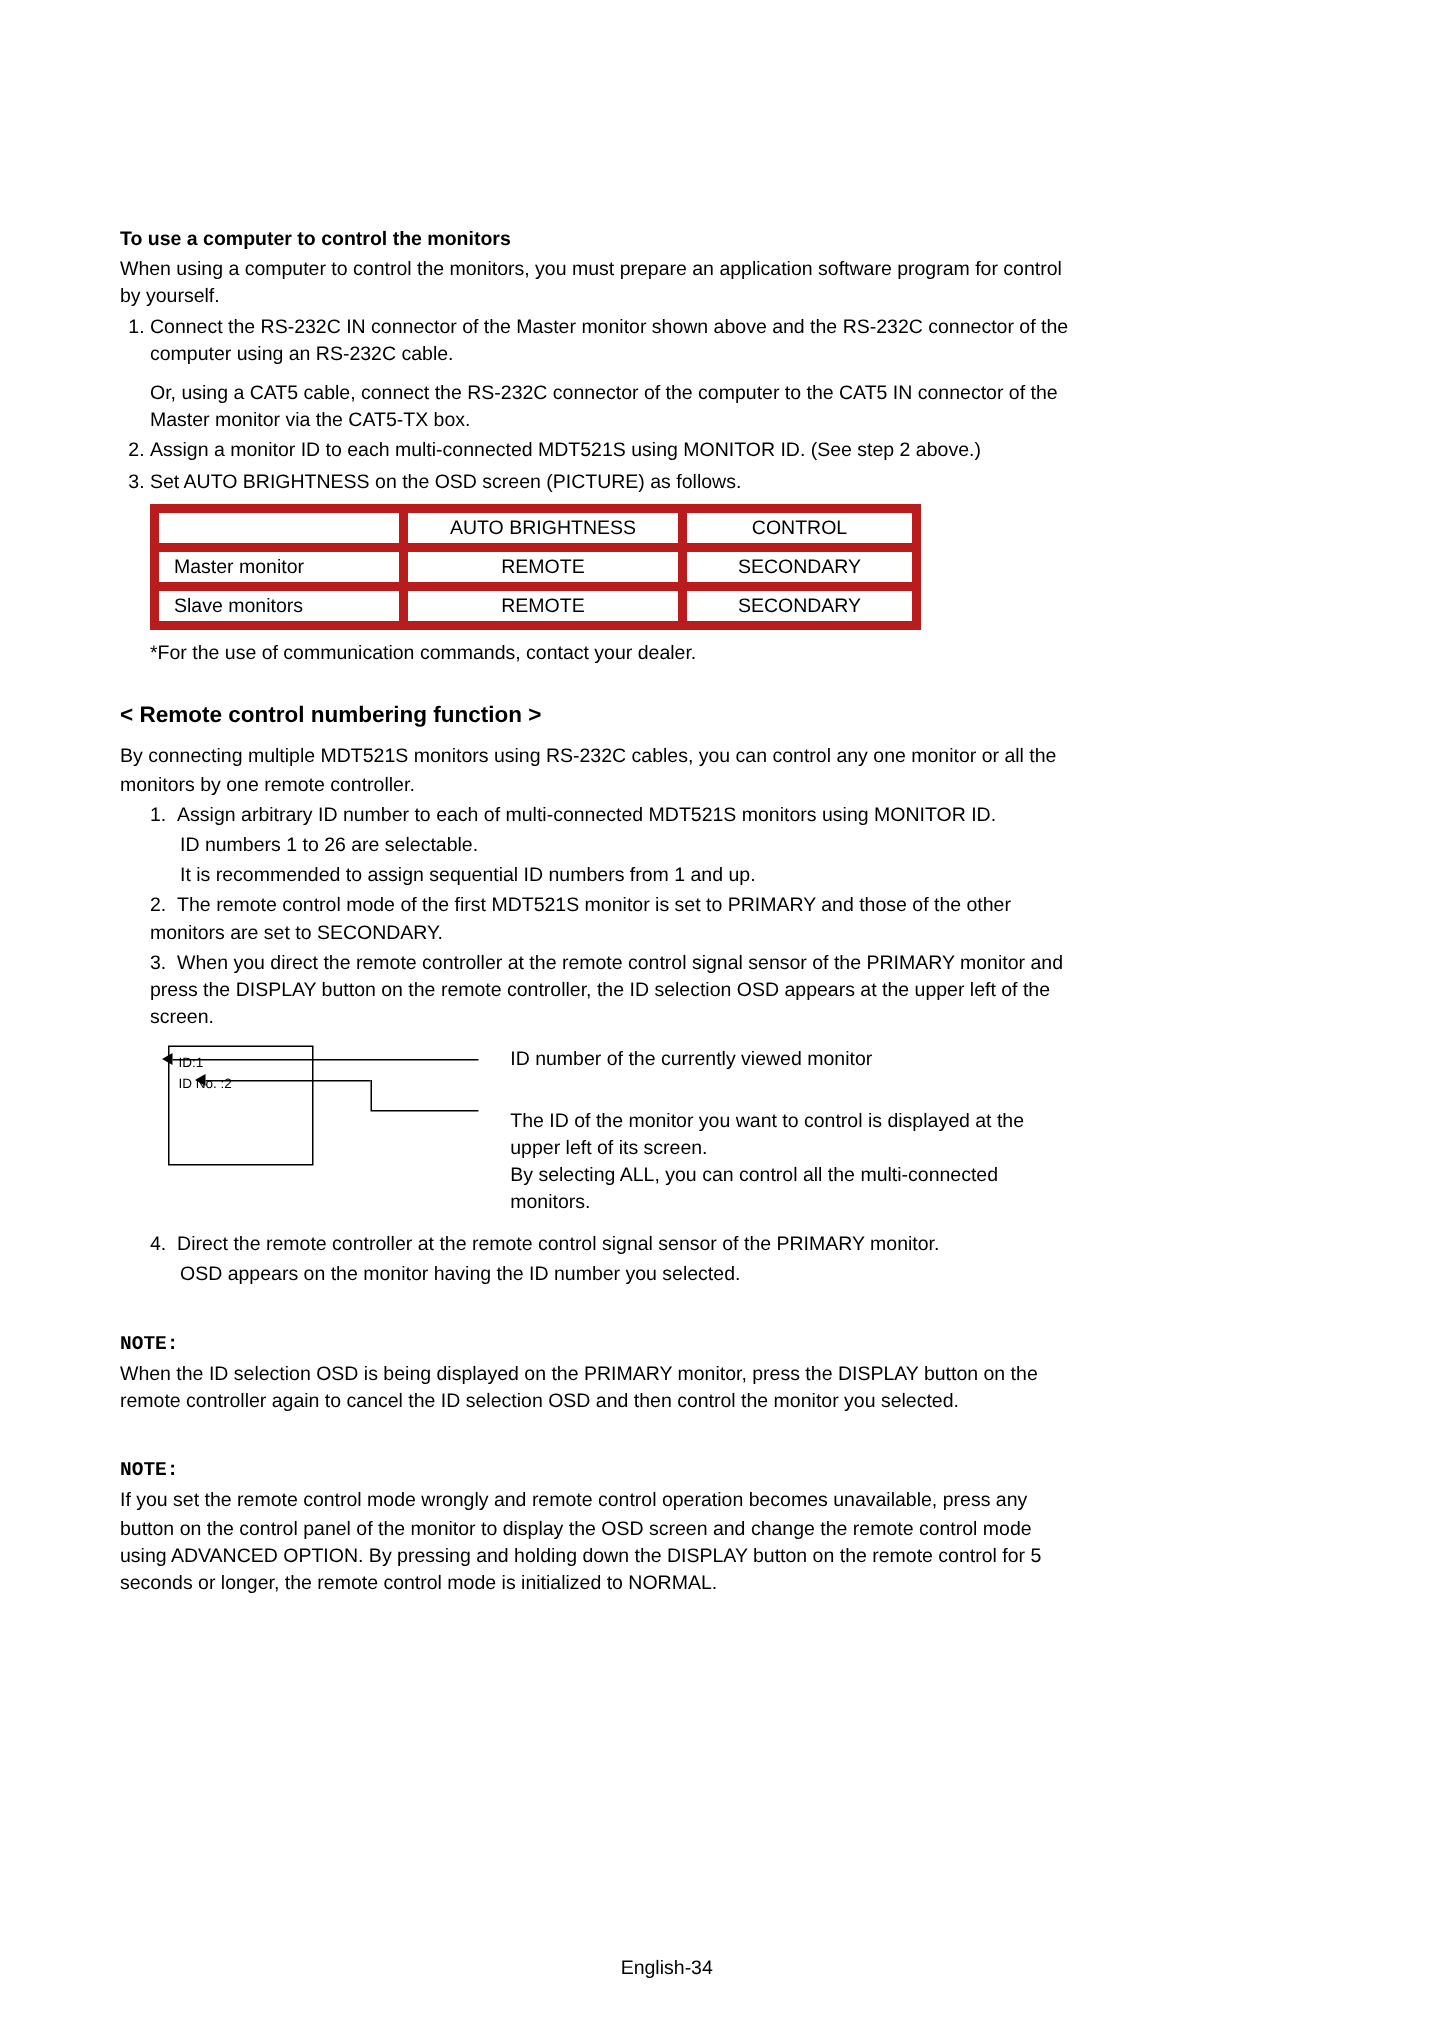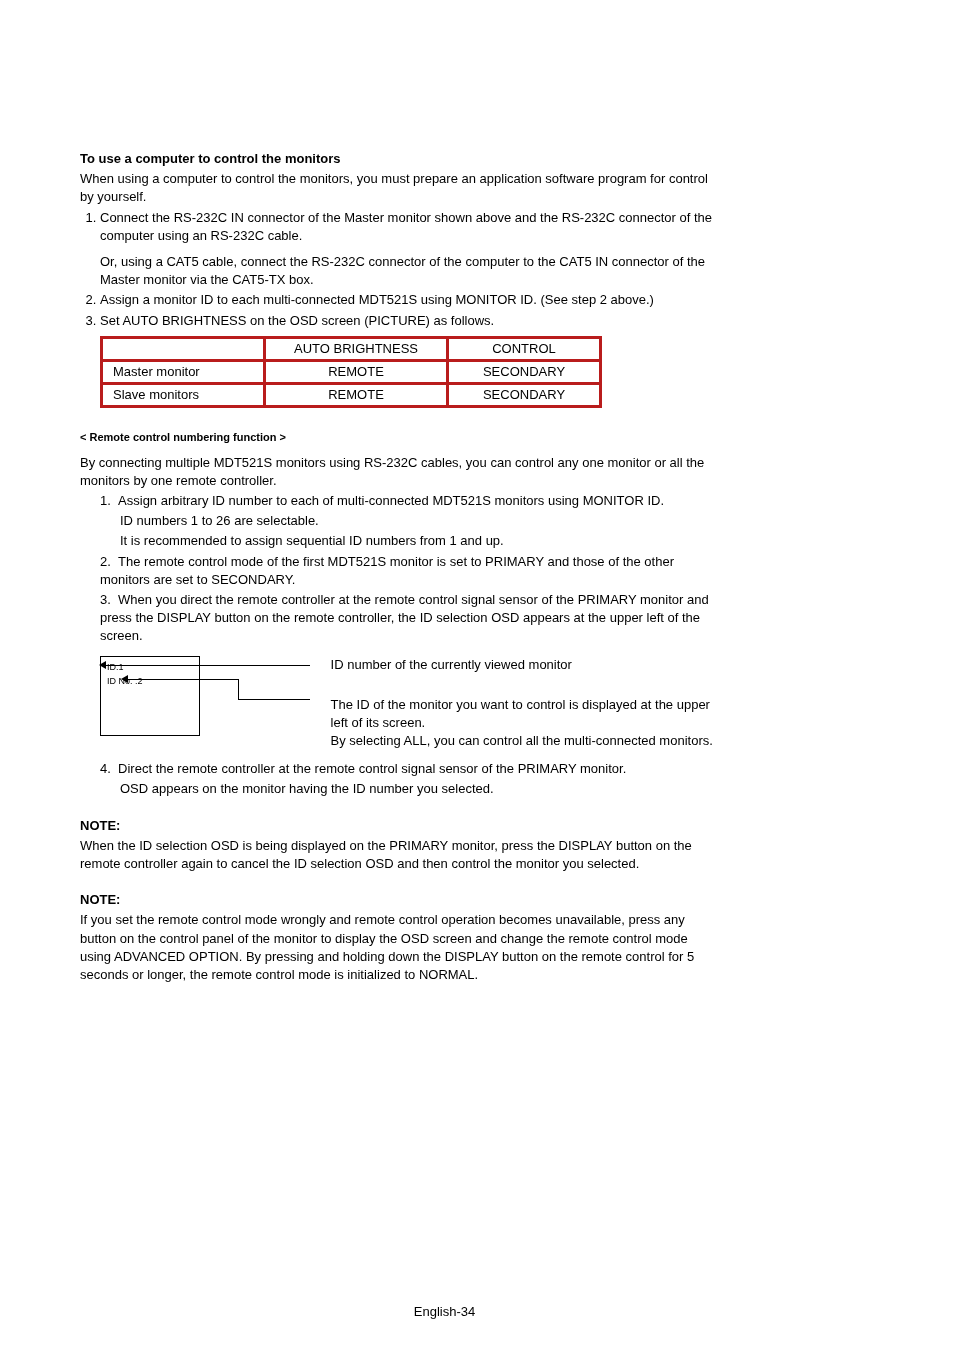--- a/index.html
+++ b/index.html
@@ -14,60 +14,60 @@
   .page {
     width: 799px;
     min-height: 1351px;
     box-sizing: border-box;
     padding: 150px 80px 40px 80px;
     position: relative;
   }
   .bold { font-weight: bold; }
   .section-heading {
     font-weight: bold;
-    font-size: 11px;
+    font-size: 15px;
     margin: 22px 0 8px 0;
   }
   p { margin: 0 0 2px 0; }
   .indent1 { padding-left: 20px; }
   .indent2 { padding-left: 40px; }
   ol.num {
     list-style: decimal;
     margin: 2px 0 2px 20px;
     padding: 0;
   }
   ol.num li { margin-bottom: 2px; }
   table.tbl {
     border-collapse: collapse;
     margin: 6px 0 6px 20px;
     font-size: 13px;
   }
   table.tbl th, table.tbl td {
-    border: 3px solid #b91c1c;
+    border: 6px solid #b91c1c;
     padding: 1px 10px;
     text-align: left;
   }
   table.tbl th { font-weight: normal; text-align: center; }
   table.tbl td.c { text-align: center; }
   table.tbl td.l { text-align: left; }
-  .note-label { font-weight: bold; margin-top: 18px; }
+  .note-label { font-weight: bold; margin-top: 28px; font-family: Liberation Mono, monospace; }
   .footer {
     position: absolute;
     bottom: 30px;
     left: 0;
     width: 100%;
     text-align: center;
     font-size: 13px;
     padding-left: 45px;
   }
   
   .diagram-row {
     display: flex;
     align-items: flex-start;
-    margin: 10px 0 10px 20px;
+    margin: 10px 0 10px 32px;
   }
   .diag-box {
     position: relative;
     width: 120px;
     height: 78px;
     border: 1px solid #000;
   }
   .diag-label1 {
     position: absolute;
     top: 4px; left: 6px;
@@ -133,20 +133,21 @@
       <td class="c">SECONDARY</td>
     </tr>
     <tr>
       <td class="l">Slave monitors</td>
       <td class="c">REMOTE</td>
       <td class="c">SECONDARY</td>
     </tr>
   </tbody>
     </table>
 
+  <p class="indent1">*For the use of communication commands, contact your dealer.</p>
 
   <p class="section-heading">&lt; Remote control numbering function &gt;</p>
 
   <p>By connecting multiple MDT521S monitors using RS-232C cables, you can control any one monitor or all the monitors by one remote controller.</p>
 
   <p class="indent1">1.&nbsp;&nbsp;<span>Assign arbitrary ID number to each of multi-connected MDT521S monitors using MONITOR ID.</span></p>
   <p class="indent2">ID numbers 1 to 26 are selectable.</p>
   <p class="indent2">It is recommended to assign sequential ID numbers from 1 and up.</p>
   <p class="indent1">2.&nbsp;&nbsp;<span>The remote control mode of the first MDT521S monitor is set to PRIMARY and those of the other monitors are set to SECONDARY.</span></p>
   <p class="indent1">3.&nbsp;&nbsp;<span>When you direct the remote controller at the remote control signal sensor of the PRIMARY monitor and press the DISPLAY button on the remote controller, the ID selection OSD appears at the upper left of the screen.</span></p>

